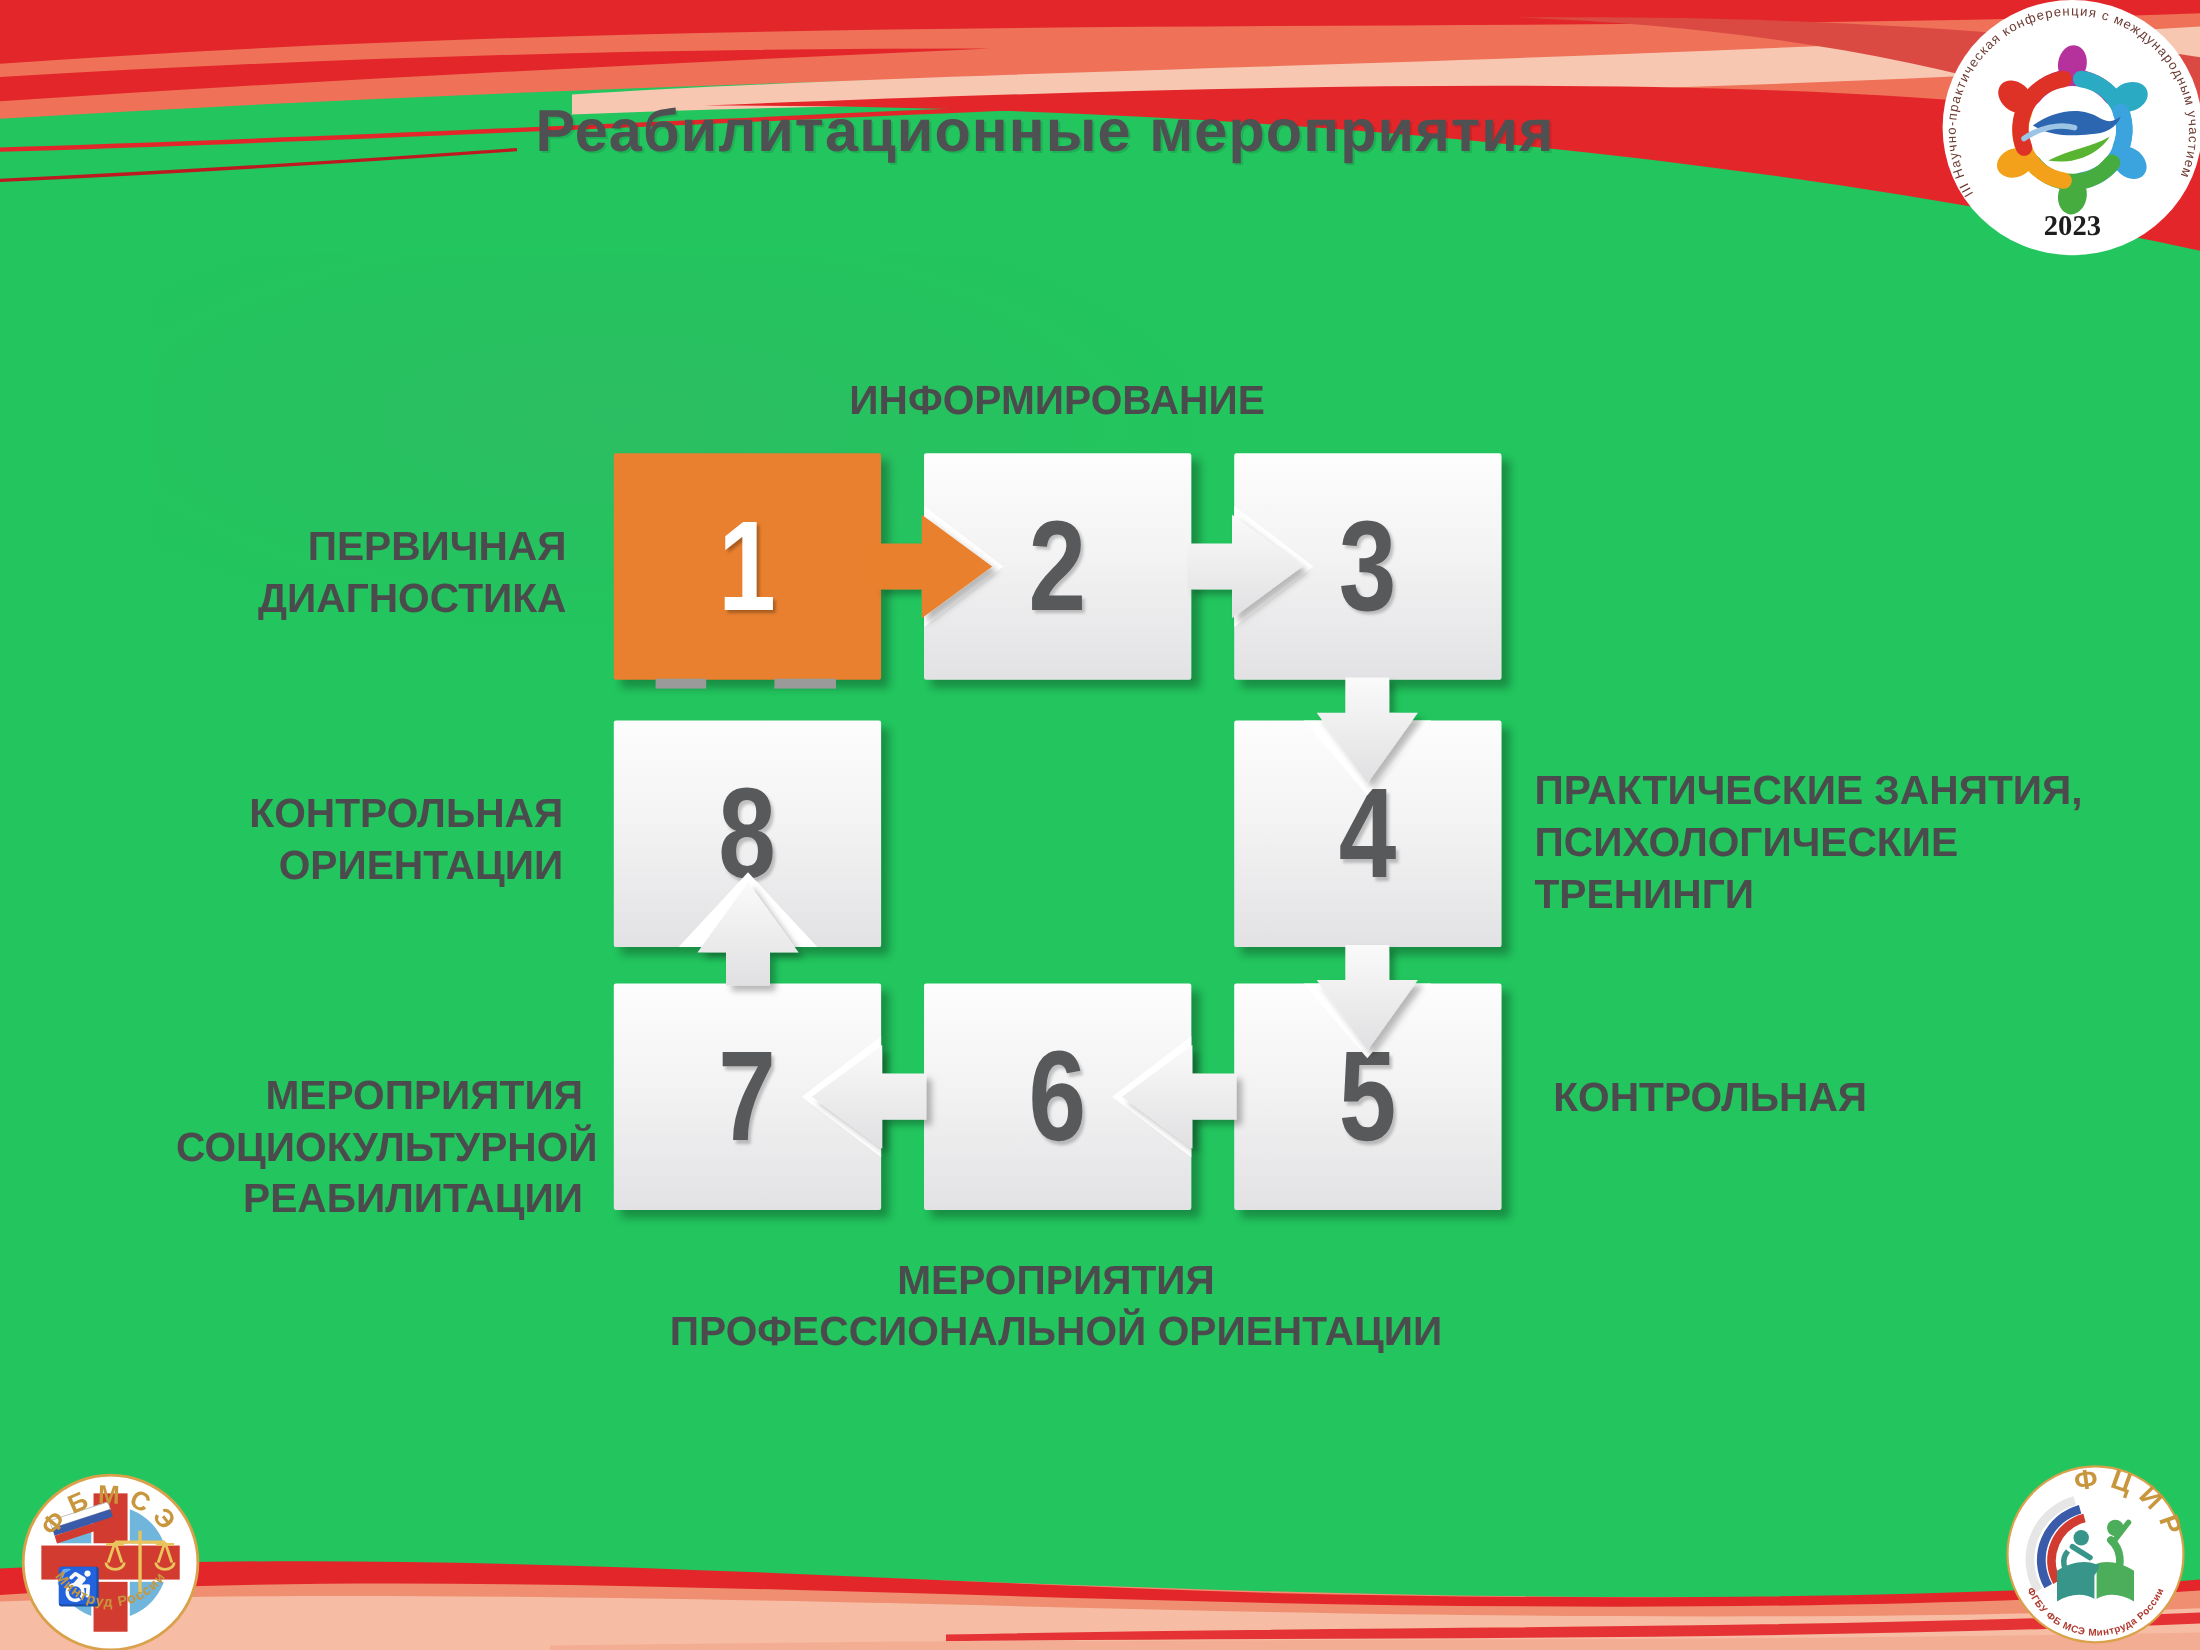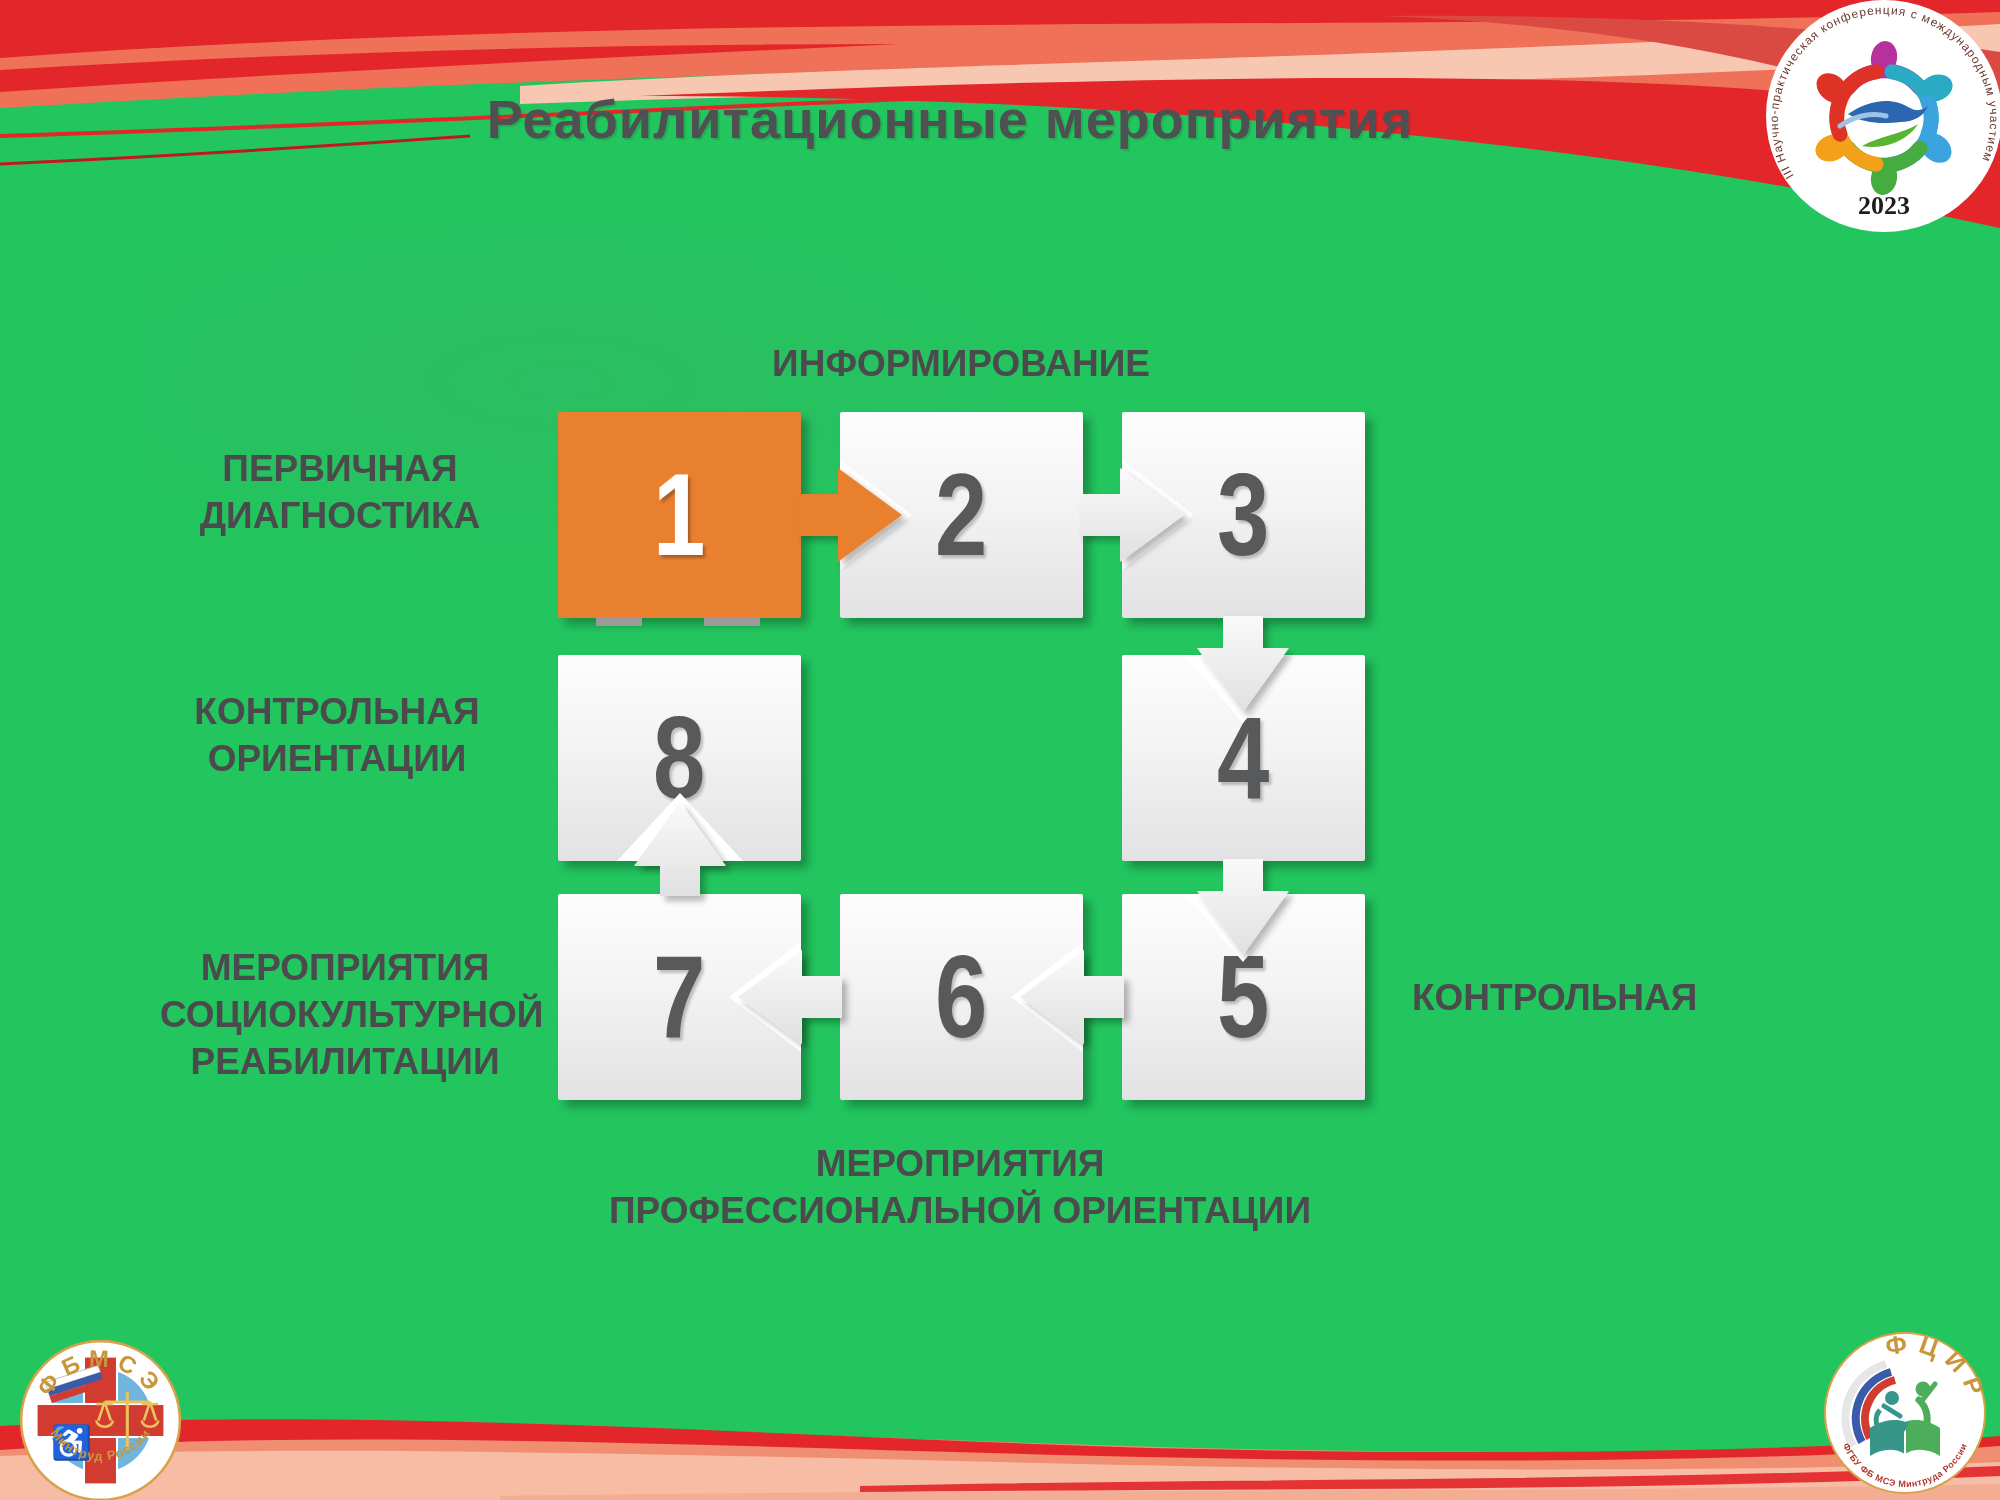--- a/index.html
+++ b/index.html
@@ -28,21 +28,21 @@
   .box .num{
     font-size:112px; font-weight:bold; color:#58595b; line-height:1;
     transform:scale(0.84,1.04); text-shadow:3px 3px 3px rgba(0,0,0,0.22);
   }
   .box.orange{background:#e8802f;}
   .box.orange .num{color:#ffffff; text-shadow:3px 3px 3px rgba(0,0,0,0.28);}
   .caption{
     position:absolute; z-index:6; font-size:37px; font-weight:bold; color:#4b4b4d;
     line-height:47px; white-space:pre-line;
   }
-  .cap-right{text-align:center;}
+  .cap-right{text-align:right;margin-top:28px;}
   .cap-center{text-align:center;}
   .arrows{position:absolute; left:0; top:0; z-index:5; pointer-events:none;}
   .corner-logo{position:absolute; z-index:7; pointer-events:none;}
   svg text{font-family:"Liberation Sans", sans-serif;}
   .serif{font-family:"Liberation Serif", serif;}
 </style>
 </head>
 <body>
 
 <div class="slide">
@@ -122,20 +122,22 @@
     <path d="M1223,616 V648 H1197 L1243,712 L1289,648 H1263 V616 Z" fill="url(#agrad)" filter="url(#ash)"></path>
     <path d="M1223,859 V891 H1197 L1243,955 L1289,891 H1263 V859 Z" fill="url(#agrad)" filter="url(#ash)"></path>
     <path d="M1124,976 H1084 V950 L1020,997 L1084,1044 V1018 H1124 Z" fill="url(#agrad)" filter="url(#ash)"></path>
     <path d="M842,976 H802 V950 L738,997 L802,1044 V1018 H842 Z" fill="url(#agrad)" filter="url(#ash)"></path>
     <path d="M660,896 V866 H634 L680,802 L726,866 H700 V896 Z" fill="url(#agrad)" filter="url(#ash)"></path>
   </svg>
 
   <div class="caption cap-center" style="left:711px;top:340px;width:500px;">ИНФОРМИРОВАНИЕ</div>
   <div class="caption cap-right" style="left:165px;top:445px;width:350px;">ПЕРВИЧНАЯ
 ДИАГНОСТИКА</div>
+  <div class="caption" style="left:1395px;top:695px;width:580px;">ПРАКТИЧЕСКИЕ ЗАНЯТИЯ,
+ПСИХОЛОГИЧЕСКИЕ ТРЕНИНГИ</div>
   <div class="caption" style="left:1412px;top:974px;width:400px;">КОНТРОЛЬНАЯ</div>
   <div class="caption cap-center" style="left:560px;top:1140px;width:800px;">МЕРОПРИЯТИЯ
 ПРОФЕССИОНАЛЬНОЙ ОРИЕНТАЦИИ</div>
   <div class="caption cap-right" style="left:160px;top:944px;width:370px;">МЕРОПРИЯТИЯ
 СОЦИОКУЛЬТУРНОЙ
 РЕАБИЛИТАЦИИ</div>
   <div class="caption cap-right" style="left:162px;top:688px;width:350px;">КОНТРОЛЬНАЯ
 ОРИЕНТАЦИИ</div>
 
   <svg class="corner-logo" style="left:1762px;top:-4px;width:250px;height:250px;" viewBox="0 0 250 250">

